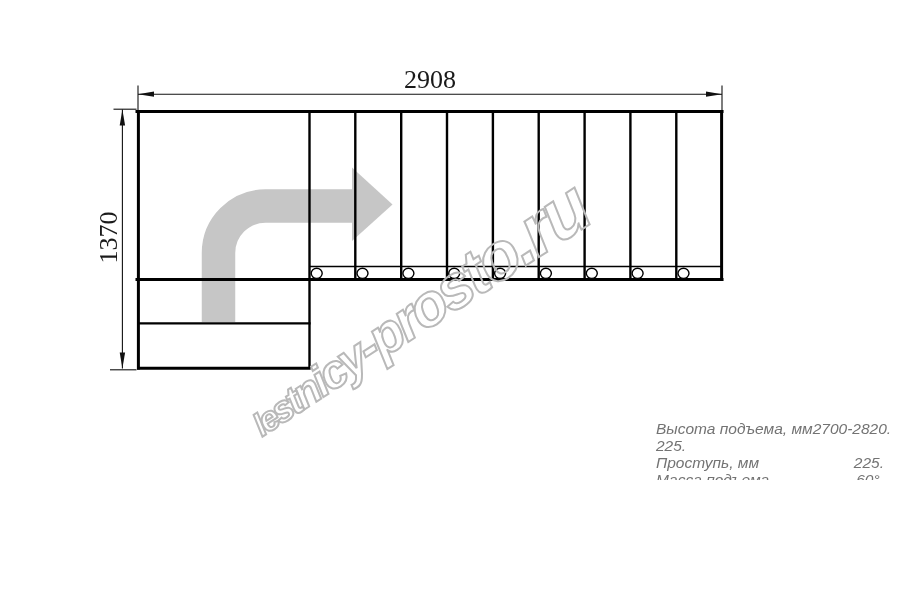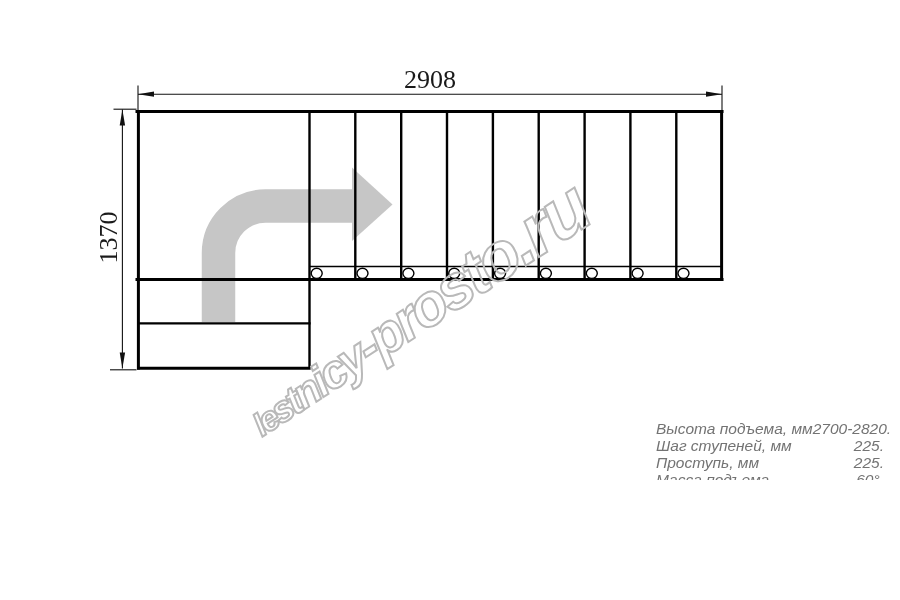--- a/index.html
+++ b/index.html
@@ -100,21 +100,20 @@
 
     <text class="wm-text" transform="translate(262,437) rotate(-33)" letter-spacing="-3" stroke="#b9b9b9"><tspan font-size="32.0">l</tspan><tspan font-size="34.5">e</tspan><tspan font-size="36.9">s</tspan><tspan font-size="39.4">t</tspan><tspan font-size="41.9">n</tspan><tspan font-size="44.4">i</tspan><tspan font-size="46.8">c</tspan><tspan font-size="49.3">y</tspan><tspan font-size="51.8">-</tspan><tspan font-size="54.2">p</tspan><tspan font-size="56.7">r</tspan><tspan font-size="59.2">o</tspan><tspan font-size="61.6">s</tspan><tspan font-size="64.1">t</tspan><tspan font-size="66.6">o</tspan><tspan font-size="69.1">.</tspan><tspan font-size="71.5">r</tspan><tspan font-size="74.0">u</tspan></text>
   </svg>
 
   <div class="specs">
     <div class="spec-row">
       <span class="spec-label">Высота подъема, мм</span>
       <span class="spec-value">2700-2820.</span>
     </div>
     <div class="spec-row">
-      <span class="spec-label">Шаг ступеней, мм</span>
       <span class="spec-value">225.</span>
     </div>
     <div class="spec-row">
       <span class="spec-label">Проступь, мм</span>
       <span class="spec-value">225.</span>
     </div>
     <div class="spec-row">
       <span class="spec-label">Масса подъема</span>
       <span class="spec-value">60°.</span>
     </div>

